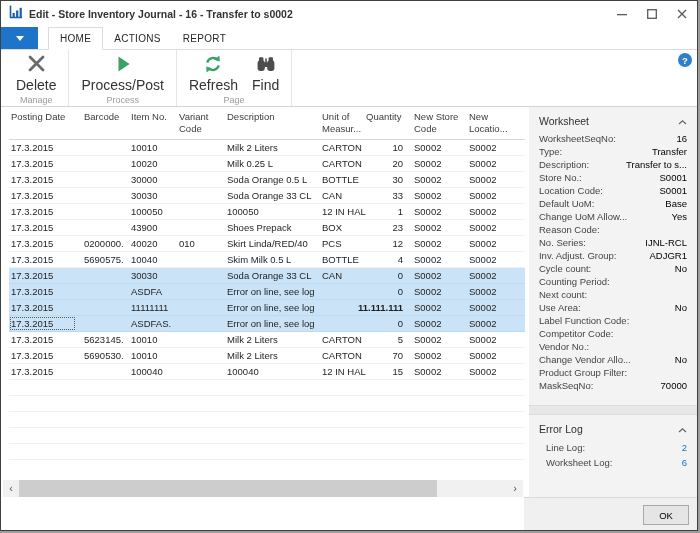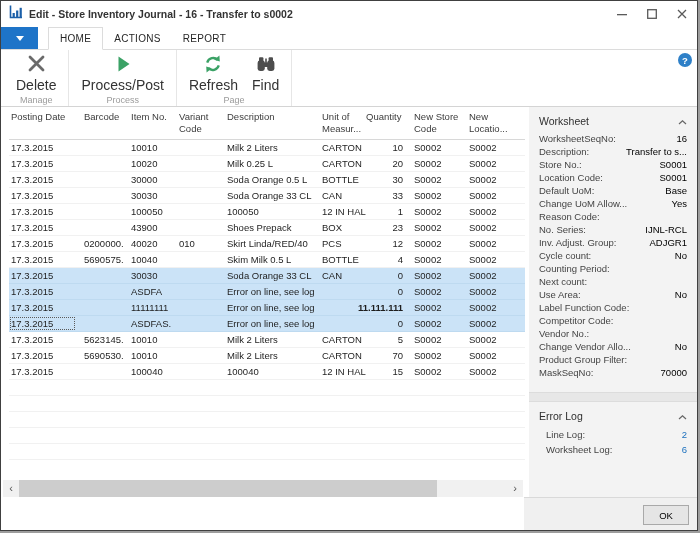--- a/index.html
+++ b/index.html
@@ -376,20 +376,24 @@
               <path d="M1 4 L4.5 0.8 L8 4" stroke="#666" fill="none" stroke-width="1.2"></path>
             </svg>
         </span>
       </div>
       <div id="worksheet-fields">
           <div class="fbrow">
             <span class="fbl">WorksheetSeqNo:</span>
             <span class="fbv">16</span>
           </div>
           <div class="fbrow">
+            <span class="fbl">Type:</span>
+            <span class="fbv">Transfer</span>
+          </div>
+          <div class="fbrow">
             <span class="fbl">Description:</span>
             <span class="fbv">Transfer to s...</span>
           </div>
           <div class="fbrow">
             <span class="fbl">Store No.:</span>
             <span class="fbv">S0001</span>
           </div>
           <div class="fbrow">
             <span class="fbl">Location Code:</span>
             <span class="fbv">S0001</span>

